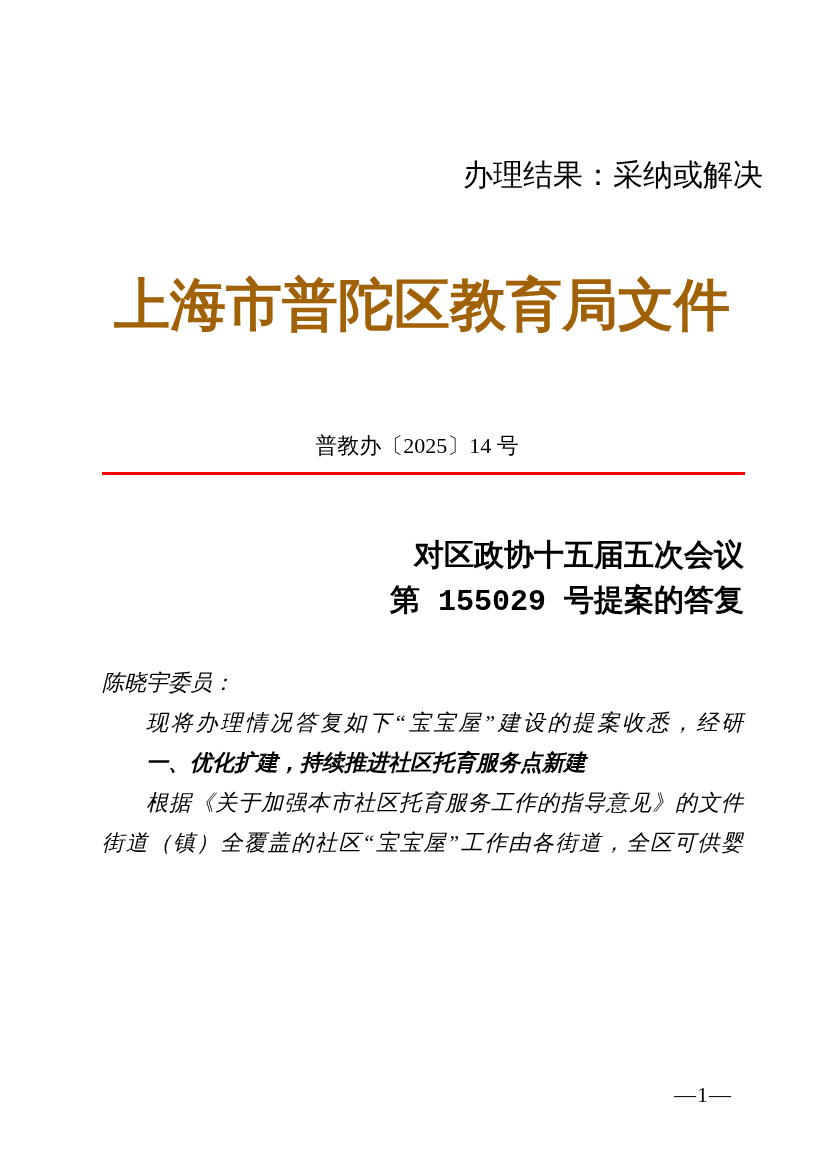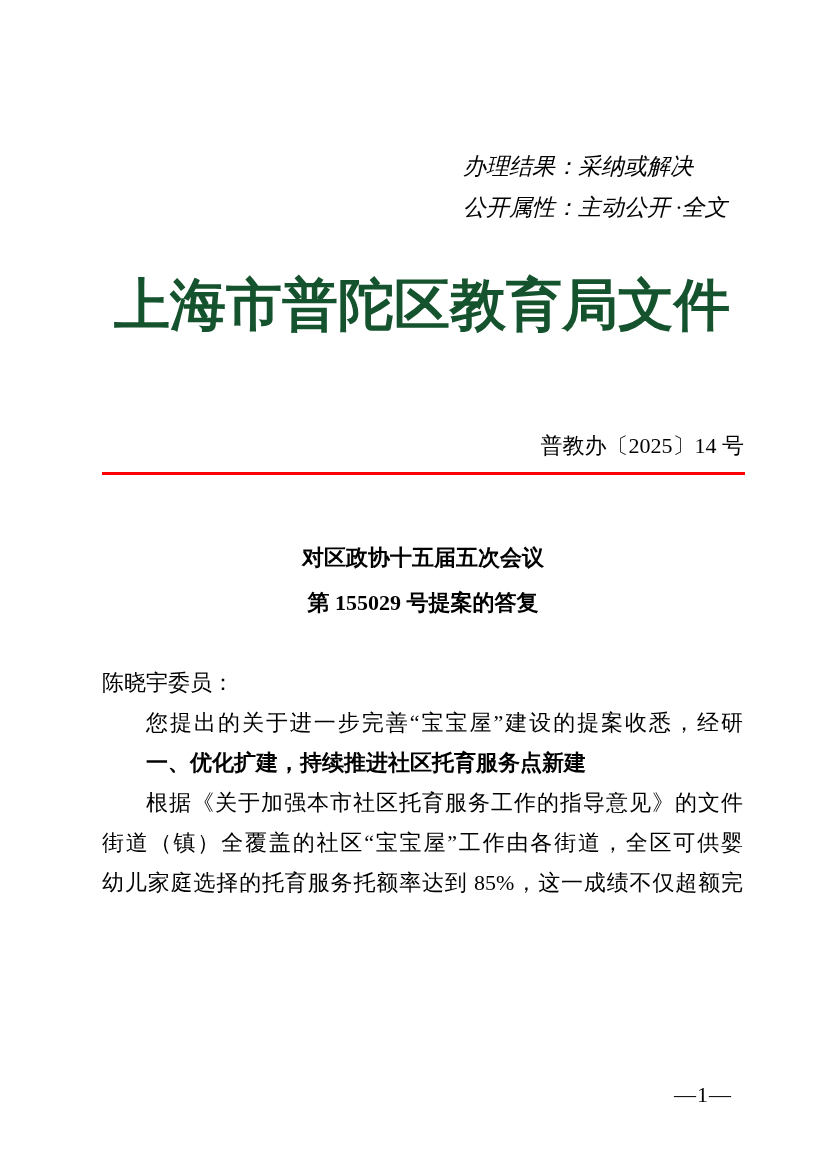--- a/index.html
+++ b/index.html
@@ -9,78 +9,78 @@
     height: 1169px;
     background: #ffffff;
     color: #000000;
     font-family: "Liberation Serif", serif;
     overflow: hidden;
   }
   
   .info-block {
     position: absolute;
     left: 463px;
-    top: 146px;
-    font-size: 23px;
+    top: 154px;
+    font-size: 30px;
     line-height: 41px;
     white-space: nowrap;
-    font-style: italic;
   }
   
   .masthead {
     position: absolute;
     left: 92px;
     top: 268px;
     width: 660px;
     text-align: center;
     font-size: 56px;
     font-weight: bold;
     white-space: nowrap;
     letter-spacing: 0px;
     font-family: "Liberation Serif", serif;
   }
   
   .docnum {
     position: absolute;
-    left: 102px;
+    left: 96px;
     top: 431px;
     width: 642px;
-    text-align: right;
+    text-align: center;
     font-size: 22px;
     white-space: nowrap;
   }
   
   .redline {
     position: absolute;
     left: 102px;
     top: 472px;
     width: 643px;
     height: 3px;
   }
   
   .doc-title {
     position: absolute;
     left: 102px;
     top: 535px;
     width: 642px;
-    text-align: center;
+    text-align: right;
     font-weight: bold;
-    font-size: 22px;
+    font-size: 30px;
     line-height: 45px;
+    font-family: Liberation Mono, monospace;
   }
   
   .body-text {
     position: absolute;
     left: 102px;
     top: 663px;
     width: 641px;
     font-size: 22px;
     line-height: 40px;
   }
-  .body-text .line { text-align: left; }
+  .body-text .line { text-align: left; font-style: italic; }
   .body-text .fill {
     text-align: justify;
     text-align-last: justify;
   }
   .body-text .indent { text-indent: 2em; }
   .body-text .heading {
     font-weight: bold;
     font-family: "Liberation Sans", sans-serif;
   }
   
@@ -93,38 +93,36 @@
     white-space: nowrap;
   }
 </style>
 </head>
 <body>
 
 <div class="page">
 
   <div class="info-block">
     <div>办理结果：采纳或解决</div>
-    <div>公开属性：主动公开 ·全文</div>
   </div>
 
-  <div class="masthead" style="color: #14532d; font-family: Liberation Mono, monospace;">上海市普陀区教育局文件</div>
+  <div class="masthead" style="color: #a16207; font-family: Liberation Mono, monospace;">上海市普陀区教育局文件</div>
 
   <div class="docnum">普教办〔2025〕14 号</div>
 
   <div class="redline" style="background: rgb(254, 0, 0);"></div>
 
   <div class="doc-title">
     <div>对区政协十五届五次会议</div>
     <div>第 155029 号提案的答复</div>
   </div>
 
   <div class="body-text">
     <div class="line">陈晓宇委员：</div>
-    <div class="line indent fill">您提出的关于进一步完善“宝宝屋”建设的提案收悉，经研</div>
+    <div class="line indent fill">现将办理情况答复如下“宝宝屋”建设的提案收悉，经研</div>
     <div class="line indent heading">一、优化扩建，持续推进社区托育服务点新建</div>
     <div class="line indent fill">根据《关于加强本市社区托育服务工作的指导意见》的文件</div>
     <div class="line fill">街道（镇）全覆盖的社区“宝宝屋”工作由各街道，全区可供婴</div>
-    <div class="line fill">幼儿家庭选择的托育服务托额率达到 85%，这一成绩不仅超额完</div>
   </div>
 
   <div class="pagenum">—1—</div>
 
 </div>
 
 </body></html>

